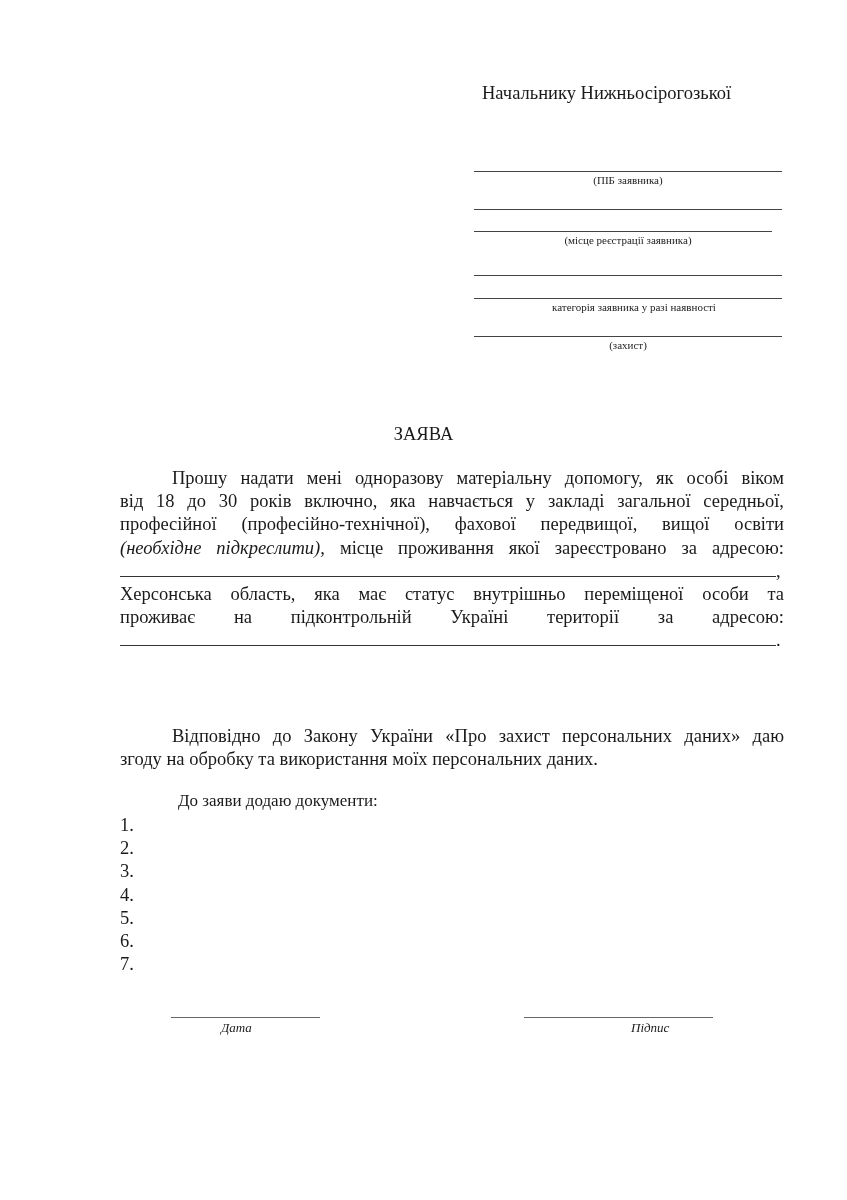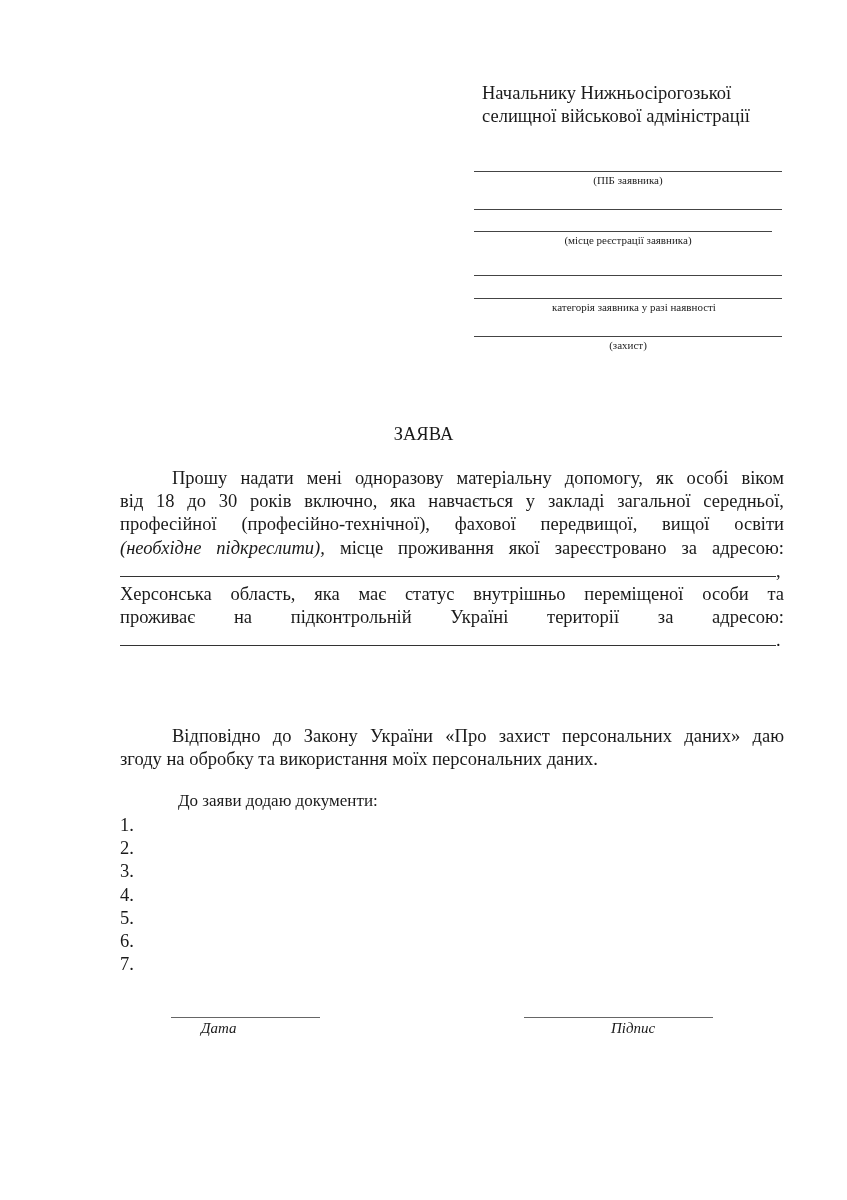--- a/index.html
+++ b/index.html
@@ -10,28 +10,27 @@
   .line { position:absolute; border-top:1px solid #444; height:0; }
   .caption { position:absolute; font-size:11px; text-align:center; color:#222; }
   .title { position:absolute; left:0; width:847px; top:424px; text-align:center; font-size:18.5px; }
   .para { position:absolute; left:120px; width:664px; font-size:18.5px; line-height:23.2px; text-align:justify; }
   .para .indent { padding-left:52px; }
   .row { display:block; text-align:justify; text-align-last:justify; white-space:nowrap; height:23.2px; }
   .row.last { text-align-last:left; }
   .ital { font-style:italic; }
   .blank-line { display:inline-block; border-bottom:1px solid #333; height:15px; vertical-align:baseline; }
   .list { position:absolute; left:120px; top:814px; font-size:18.5px; line-height:23.2px; }
-  .sigcap { position:absolute; font-size:15px; font-style:italic; }
+  .sigcap { position:absolute; font-size:13px; font-style:italic;margin-left:20px; }
 </style>
 </head>
 <body>
 
 <div class="abs addressee">
   <div>Начальнику Нижньосірогозької</div>
-  <div>селищної військової адміністрації</div>
 </div>
 
 <div class="line" style="left:474px; top:171px; width:308px;"></div>
 <div class="caption" style="left:474px; top:174px; width:308px;">(ПІБ заявника)</div>
 
 <div class="line" style="left:474px; top:209px; width:308px;"></div>
 <div class="line" style="left:474px; top:231px; width:298px;"></div>
 <div class="caption" style="left:474px; top:234px; width:308px;">(місце реєстрації заявника)</div>
 
 <div class="line" style="left:474px; top:275px; width:308px;"></div>

